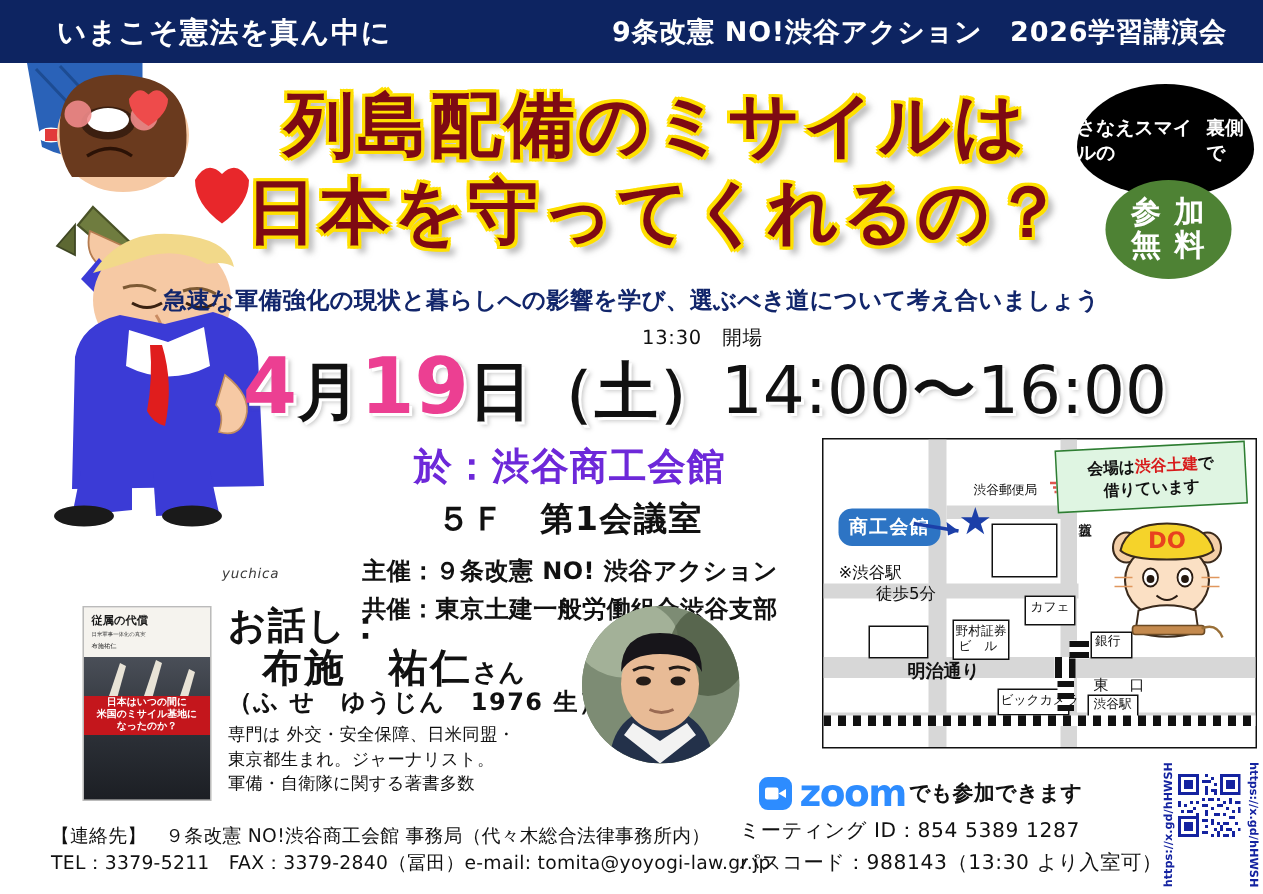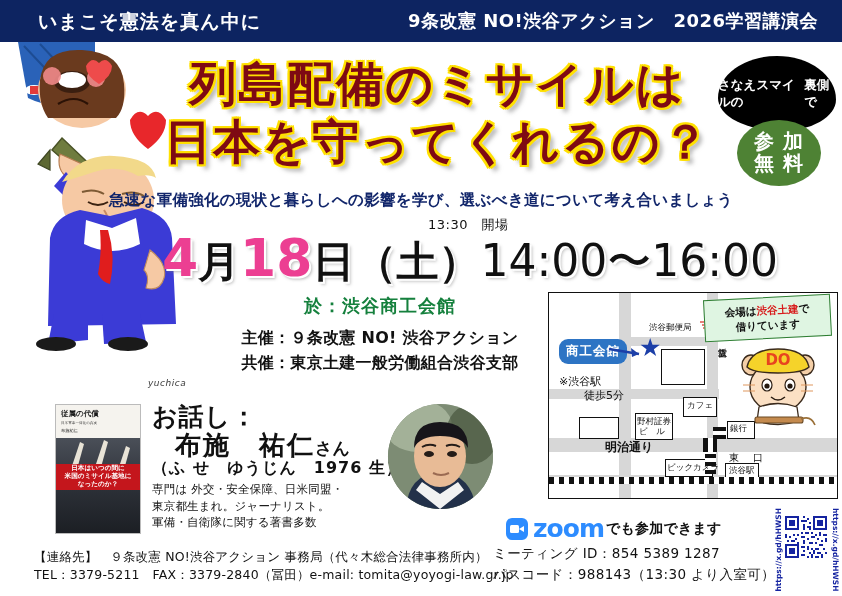--- a/index.html
+++ b/index.html
@@ -80,21 +80,21 @@
     font-size:42px;font-weight:bold;color:#111;
     text-shadow:2px 2px 0 #fff, 3px 3px 3px rgba(130,130,130,.45);
   }
   .date-line .tm{
     font-size:44px;font-weight:normal;color:#111;
     text-shadow:2px 2px 0 #fff, 3px 3px 3px rgba(130,130,130,.45);
   }
 
   
   .venue{position:absolute;left:215px;top:294px;width:330px;text-align:center;}
-  .venue .v1{font-size:18px;font-weight:bold;color:#15803d;letter-spacing:1px;}
+  .venue .v1{font-size:25px;font-weight:bold;color:#6d28d9;letter-spacing:1px;}
   .venue .v2{font-size:22px;font-weight:bold;color:#111;letter-spacing:1px;margin-top:4px;}
   .venue .v3{font-size:16px;font-weight:bold;color:#111;margin-top:10px;letter-spacing:0.3px;white-space:nowrap;}
   .venue .v4{font-size:16px;font-weight:bold;color:#111;margin-top:4px;letter-spacing:0.3px;white-space:nowrap;}
 
   
   .book{
     position:absolute;left:55px;top:404px;width:84px;height:128px;
     border:1px solid #bbb;background:#f3f1ec;overflow:hidden;
   }
   .book .bk-top{height:33px;background:#f5f3ee;padding:4px 4px 0 5px;box-sizing:border-box;}
@@ -282,25 +282,26 @@
   </div>
   <div class="free-badge">
     <span>参 加</span>
     <span>無 料</span>
   </div>
 
   <div class="subtitle">急速な軍備強化の現状と暮らしへの影響を学び、選ぶべき道について考え合いましょう</div>
 
   <div class="open-time">13:30　開場</div>
   <div class="date-line">
-    <span class="pk">4</span><span class="bk">月</span><span class="pk">18</span><span class="bk">日（土）</span><span class="tm">14:00〜16:00</span>
+    <span class="pk">4</span><span class="bk">月</span><span class="pk">19</span><span class="bk">日（土）</span><span class="tm">14:00〜16:00</span>
   </div>
 
   <div class="venue">
     <div class="v1">於：渋谷商工会館</div>
+    <div class="v2">５Ｆ　第1会議室</div>
     <div class="v3">主催：９条改憲 NO! 渋谷アクション</div>
     <div class="v4">共催：東京土建一般労働組合渋谷支部</div>
   </div>
 
   <div class="book">
     <div class="bk-top">
       <div class="bk-t1">従属の代償</div>
       <div class="bk-t2">日米軍事一体化の真実</div>
       <div class="bk-t3">布施祐仁</div>
     </div>
@@ -484,16 +485,16 @@
         <rect x="2" y="10" width="1" height="1"></rect>
           <rect x="0" y="9" width="1" height="2"></rect>
         <rect x="5" y="11" width="1" height="1"></rect>
           <rect x="3" y="12" width="2" height="1"></rect>
         <rect x="1" y="12" width="1" height="1"></rect>
           <rect x="6" y="13" width="1" height="1"></rect>
       </g>
     </svg>
   </div>
 
-  <div class="contact1">【連絡先】　９条改憲 NO!渋谷アクション 事務局（代々木総合法律事務所内）</div>
+  <div class="contact1">【連絡先】　９条改憲 NO!渋谷商工会館 事務局（代々木総合法律事務所内）</div>
   <div class="contact2">TEL：3379-5211　FAX：3379-2840（冨田）e-mail: tomita@yoyogi-law.gr.jp</div>
 
 </div>
 
 </body></html>

